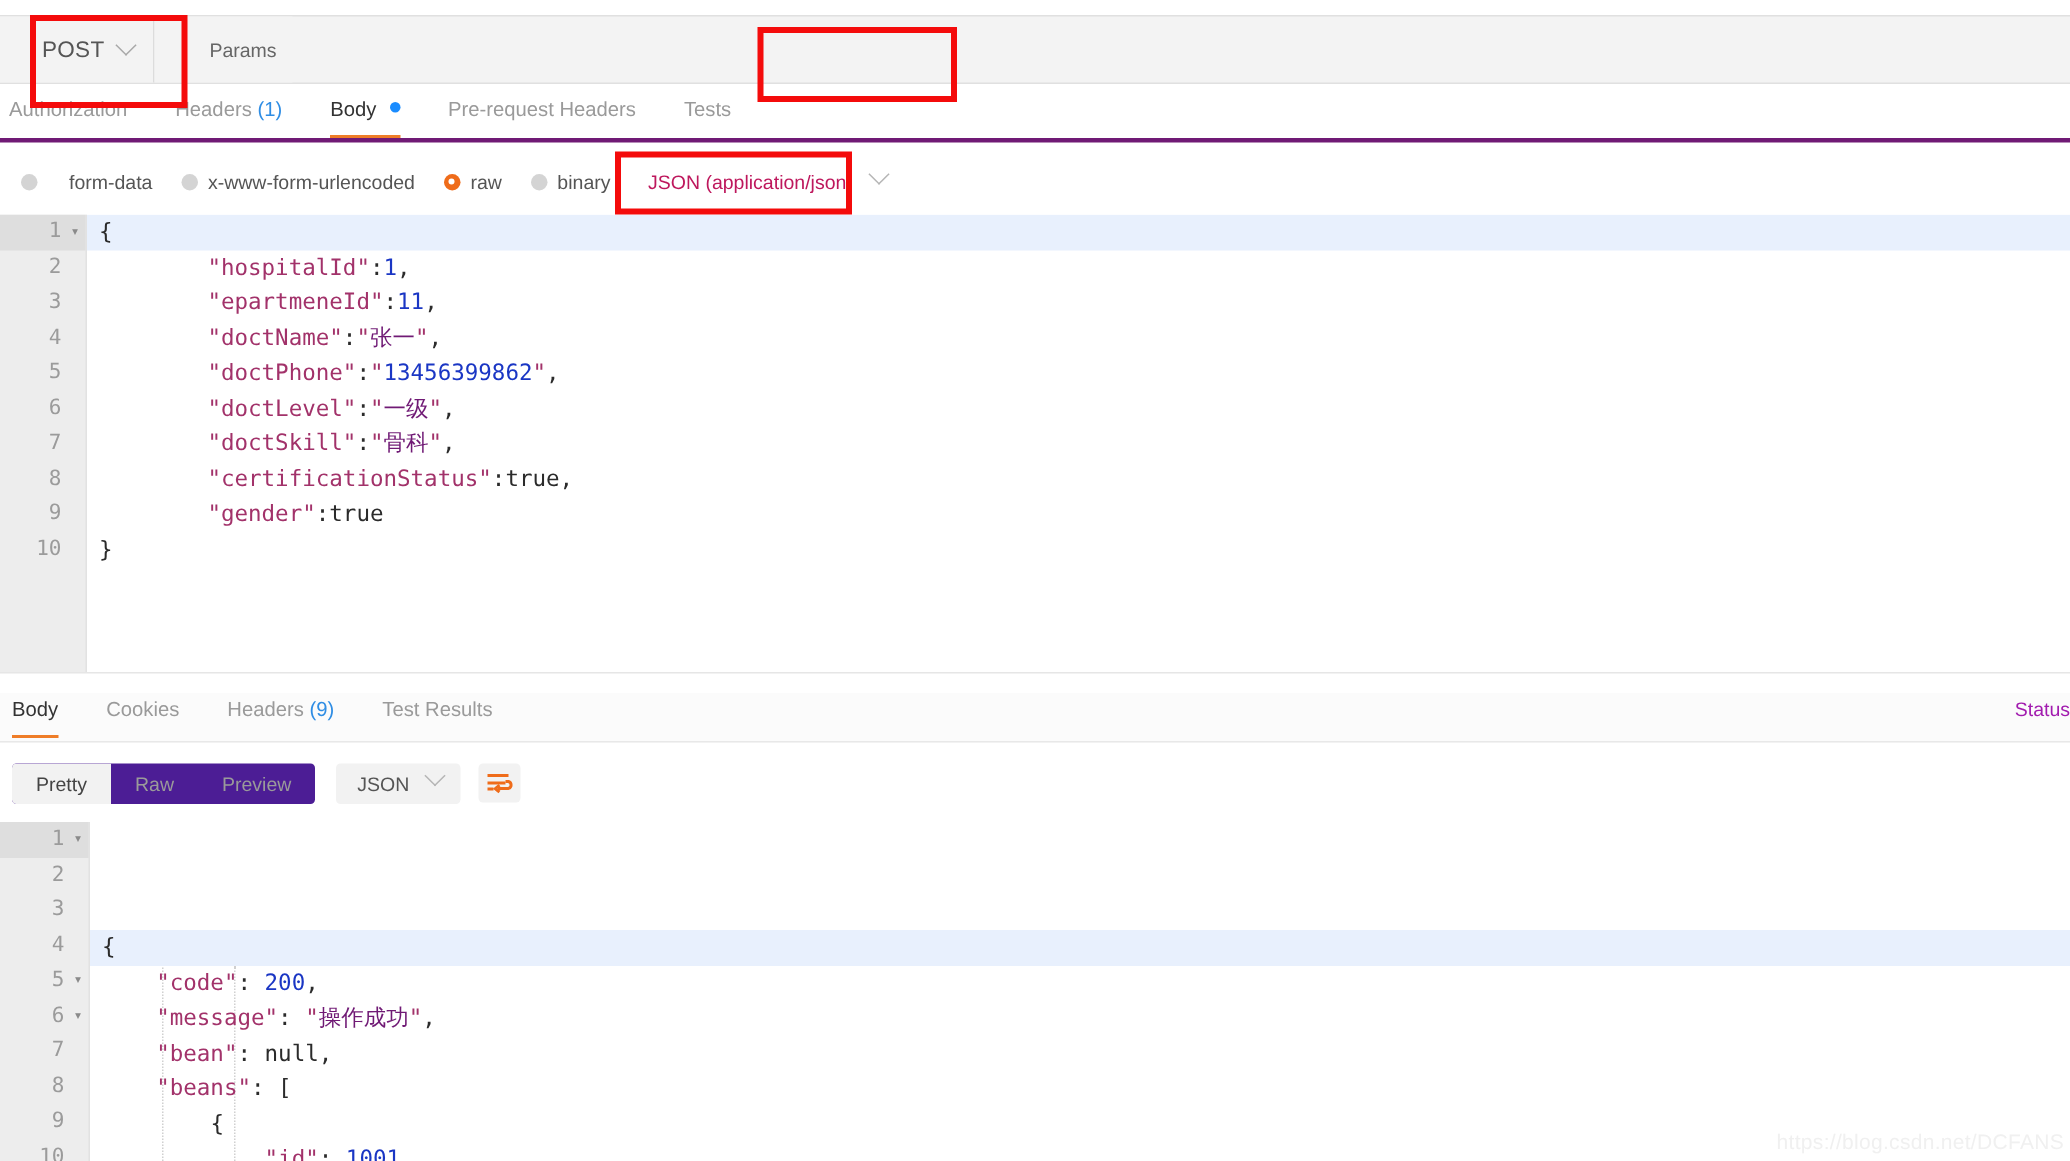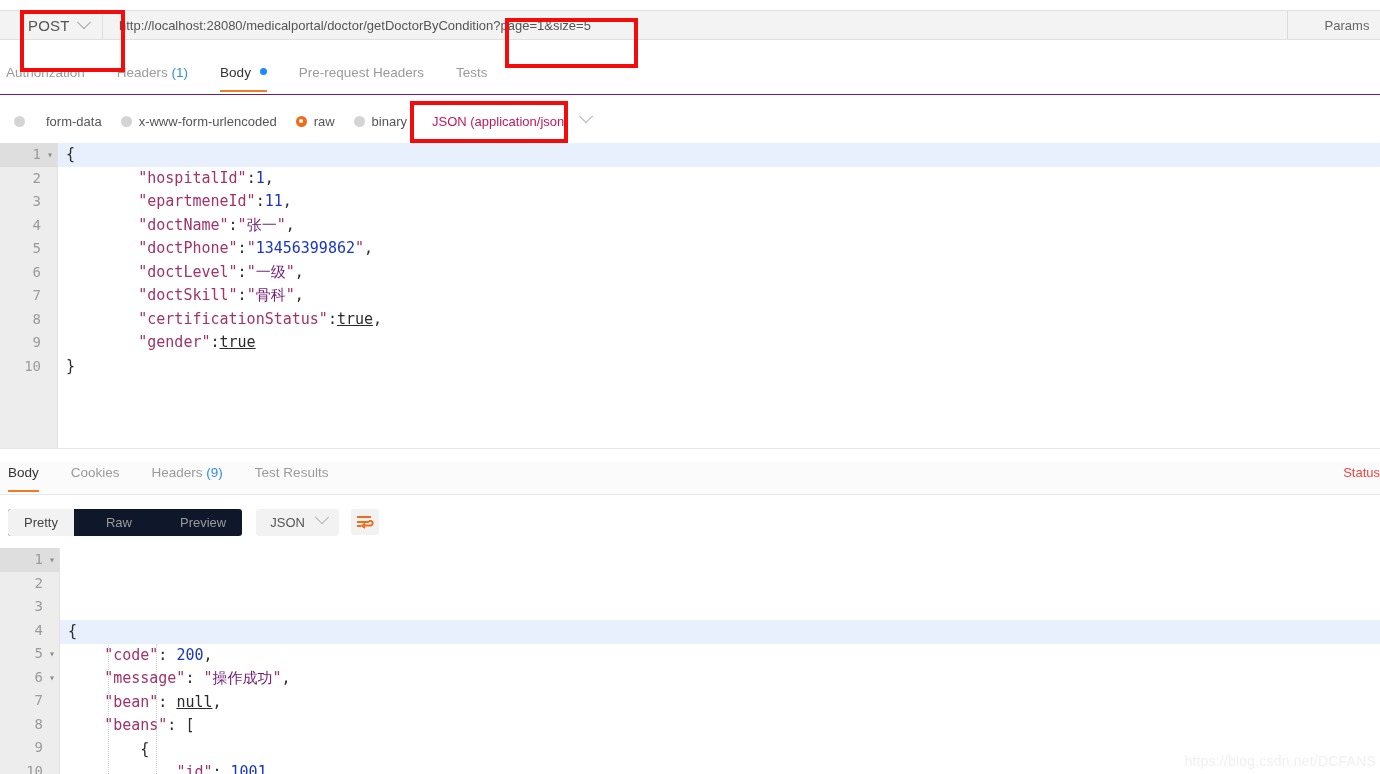--- a/index.html
+++ b/index.html
@@ -13,21 +13,21 @@
     width: 1380px;
     height: 774px;
     overflow: hidden;
     background: #ffffff;
   }
 
   
   .url-bar {
     position: absolute;
     left: 0; top: 10px;
-    width: 1380px; height: 30px;
+    width: 1380px; height: 46px;
     display: flex;
     align-items: stretch;
     background: #f3f3f3;
     border-top: 1px solid #e0e0e0;
     border-bottom: 1px solid #e0e0e0;
     box-sizing: border-box;
   }
   .method-box {
     width: 103px;
     display: flex;
@@ -72,21 +72,21 @@
     box-sizing: border-box;
   }
 
   
   .req-tabs {
     position: absolute;
     left: 0; top: 62px;
     width: 1380px; height: 33px;
     display: flex;
     align-items: flex-start;
-    border-bottom: 1px solid #701a75;
+    border-bottom: 3px solid #701a75;
     box-sizing: border-box;
   }
   .req-tab {
     position: relative;
     padding: 3px 0 12px 0;
     margin-right: 32px;
     font-size: 13.5px;
     color: #9a9a9a;
     white-space: nowrap;
   }
@@ -199,21 +199,21 @@
     line-height: 23.5px;
     padding-left: 8px;
     white-space: pre;
     position: relative;
   }
   .code-line.hl { background: #e8f0fd; }
   .tok-key  { color: #a2326a; }
   .tok-str  { color: #701a75; }
   .tok-num  { color: #1a36c4; }
   .tok-pun  { color: #2b2b2b; }
-  .tok-lit  { color: #2b2b2b; text-decoration: underline; }
+  .tok-lit  { color: #2b2b2b; }
   .tok-plain{ color: #2b2b2b; }
   .guide {
     position: absolute;
     top: 0; bottom: 0;
     width: 0;
     border-left: 1px dotted #d0d0d0;
   }
 
   .editor-bottom-border {
     position: absolute;
@@ -246,40 +246,39 @@
     content: "";
     position: absolute;
     left: 0; right: 0; bottom: 0;
     height: 2.5px;
     background: #ef7d28;
   }
   .status-area {
     margin-left: auto;
     padding-right: 0;
     font-size: 13px;
-    color: #ef4444;
+    color: #a21caf;
     white-space: nowrap;
     padding-top: 3px;
   }
 
   
   .res-toolbar {
     position: absolute;
     left: 0; top: 504px;
     width: 1380px; height: 36px;
     display: flex;
     align-items: center;
   }
   .seg-group {
     display: flex;
-    background: #0f172a;
+    background: #4c1d95;
     border-radius: 3px;
     margin-left: 8px;
     overflow: hidden;
-    gap: 16px;
   }
   .seg {
     padding: 6px 16px;
     font-size: 13px;
     color: #9a9a9a;
     white-space: nowrap;
   }
   .seg.active { background: #f2f2f2; color: #444; }
   .fmt-select {
     display: flex;
@@ -322,21 +321,20 @@
 </head>
 <body>
 
 <div id="app">
 
   <div class="url-bar">
     <div class="method-box">
       <span class="method-label">POST</span>
       <span class="chev"></span>
     </div>
-    <div class="url-field">http://localhost:28080/medicalportal/doctor/getDoctorByCondition?page=1&amp;size=5</div>
     <div class="params-btn">Params</div>
   </div>
 
   <div class="req-tabs">
     <div class="req-tab">
       <span>Authorization</span>
     </div>
     <div class="req-tab">
       <span>Headers</span>
       <span class="tab-count">(1)</span>

